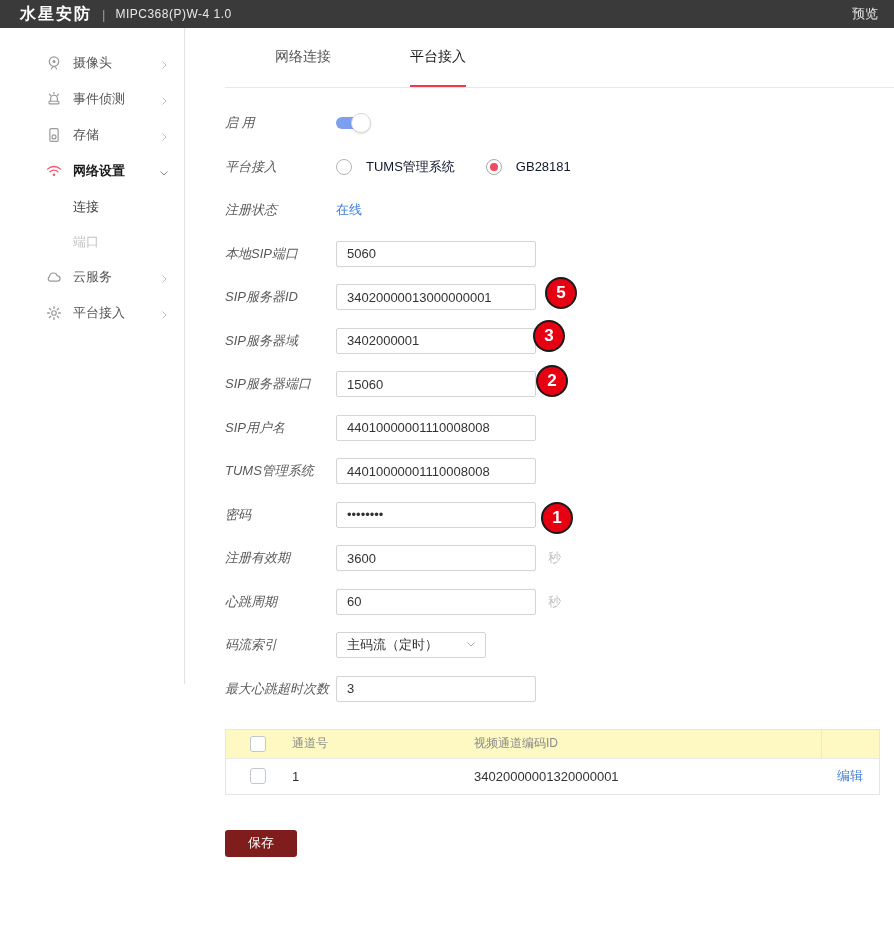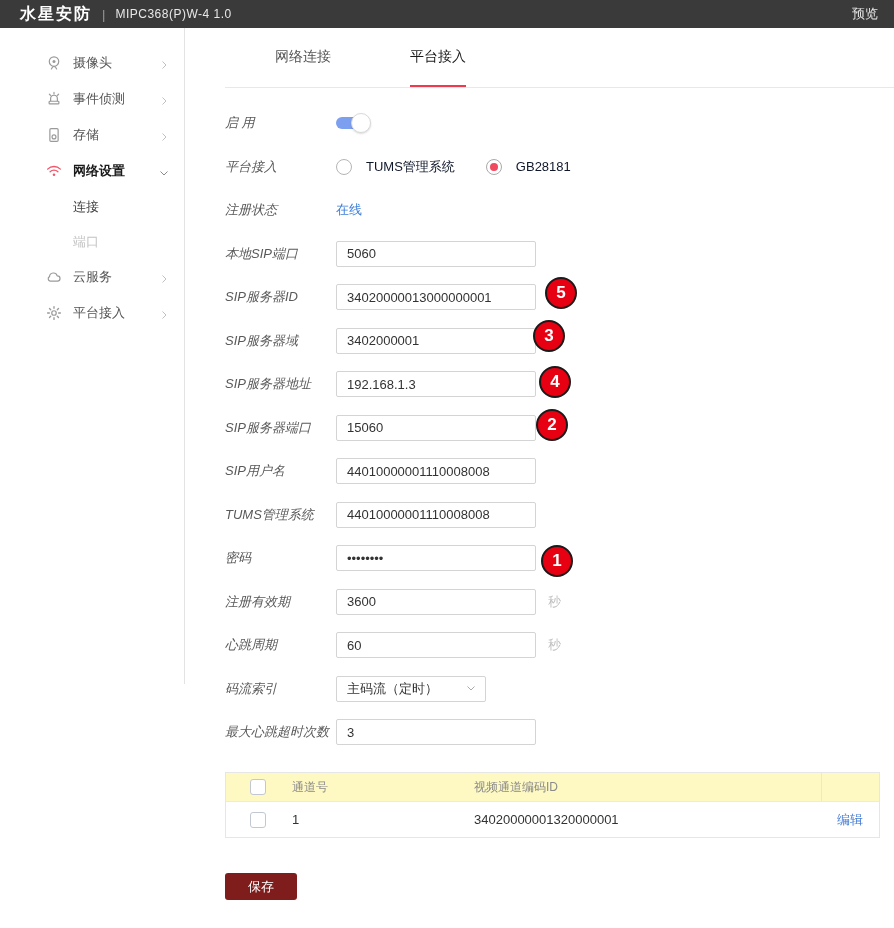--- a/index.html
+++ b/index.html
@@ -256,25 +256,20 @@
         </div>
 
         
         <div class="frow">
           <span class="flabel">SIP服务器域</span>
           <input class="finput" value="3402000001" style="">
           <span class="badge b3">3</span>
         </div>
 
         
-        <div class="frow">
-          <span class="flabel">SIP服务器地址</span>
-          <input class="finput" value="192.168.1.3" style="">
-          <span class="badge b4">4</span>
-        </div>
 
         
         <div class="frow">
           <span class="flabel">SIP服务器端口</span>
           <input class="finput" value="15060" style="">
           <span class="badge b2">2</span>
         </div>
 
         
         <div class="frow">

